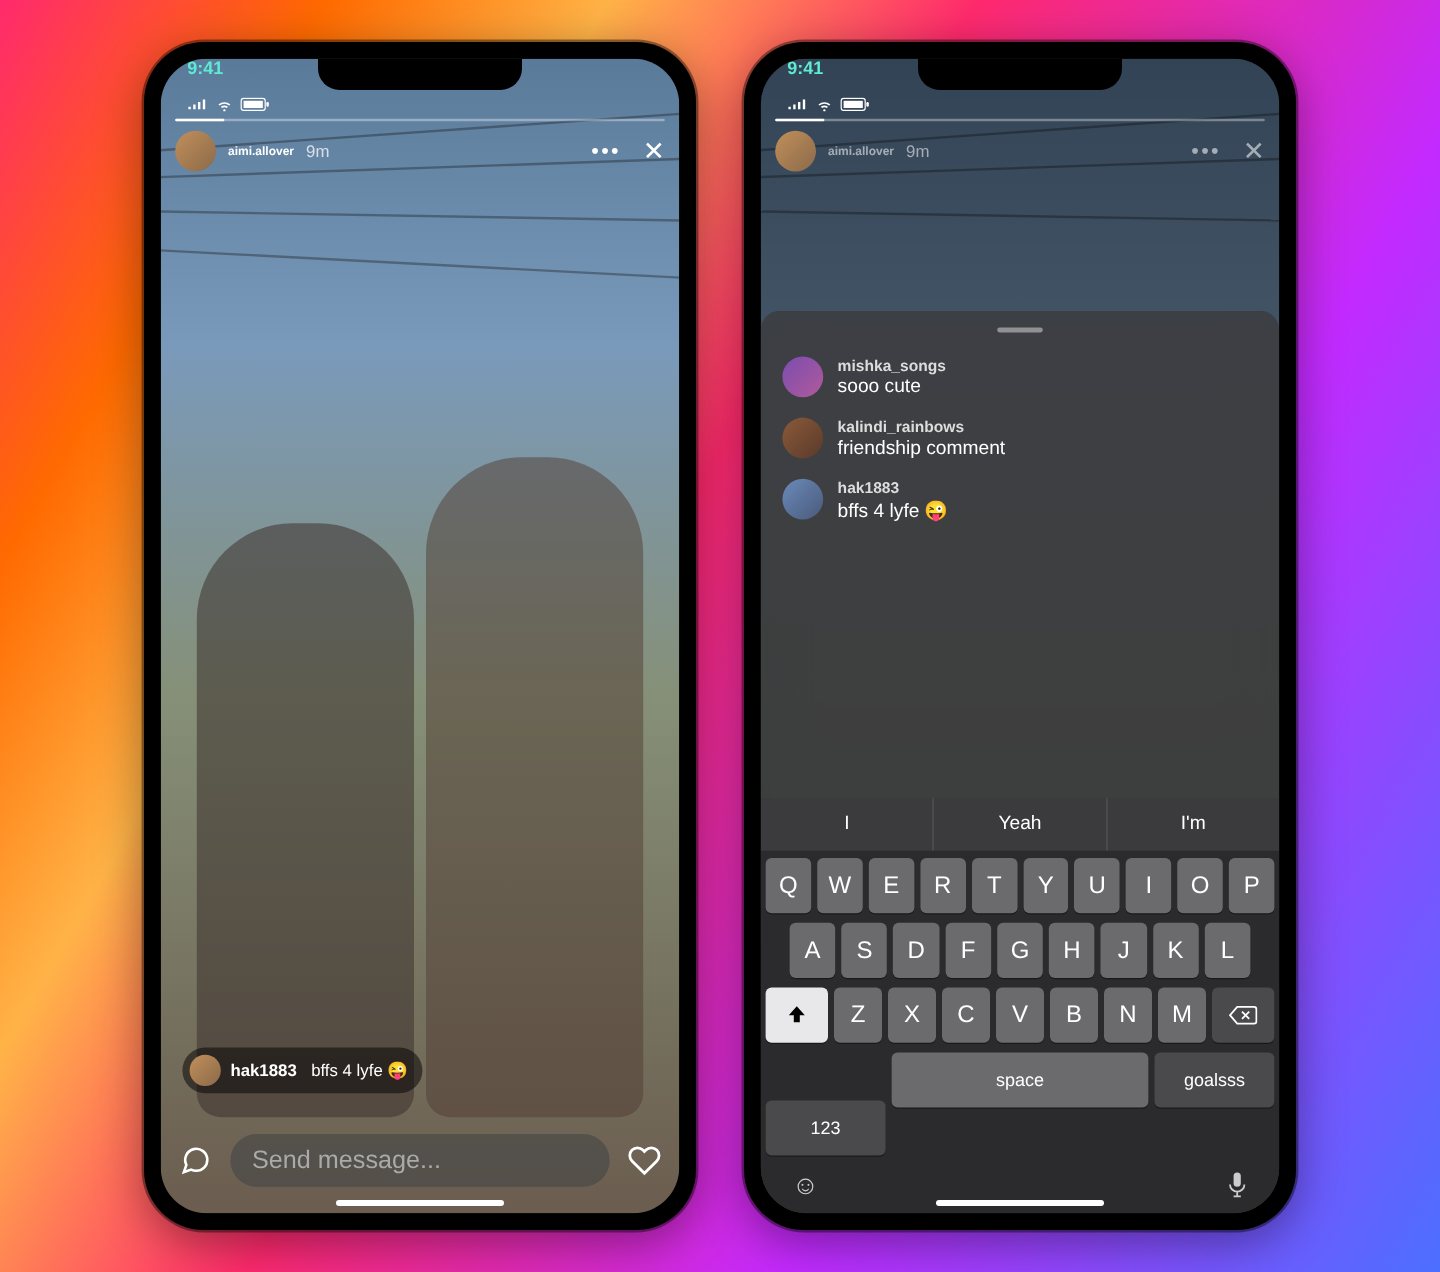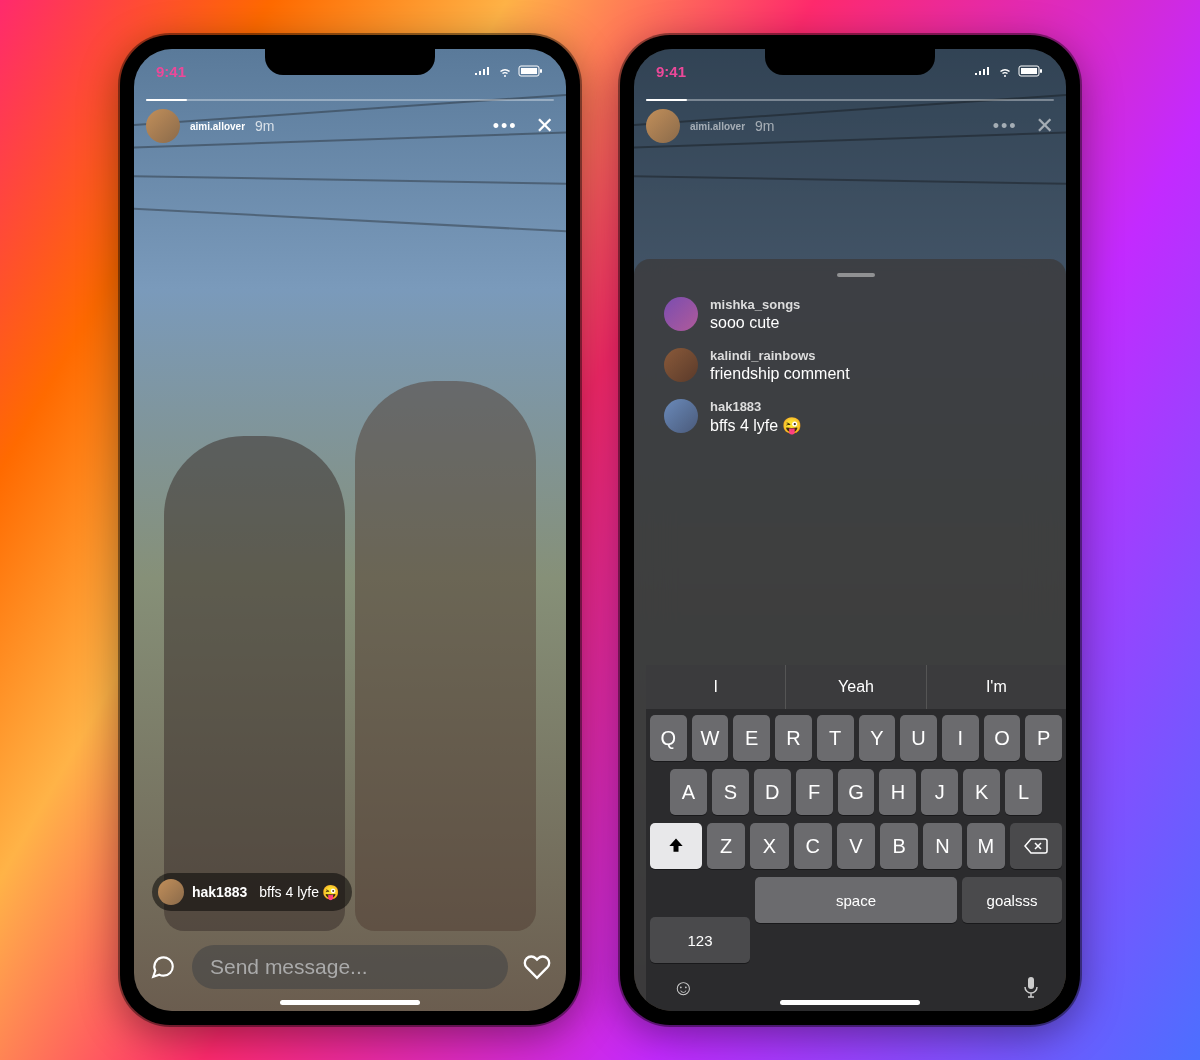--- a/index.html
+++ b/index.html
@@ -26,22 +26,22 @@
     position: relative;
     background: #1a1a1a;
   }
   .notch {
     position: absolute; top: 0; left: 50%; transform: translateX(-50%);
     width: 170px; height: 26px; background: #000;
     border-radius: 0 0 18px 18px; z-index: 50;
   }
   .statusbar {
     position: absolute; top: 0; left: 0; right: 0; height: 44px;
-    display: flex; justify-content: space-between; align-items: center;
-    padding: 0 22px; color: #ec4899; font-weight: 600; font-size: 15px; z-index: 40;
+    display: flex; justify-content: space-between; 
+    padding: 0 22px; color: #5eead4; font-weight: 600; font-size: 15px; z-index: 40; flex-direction: column;
   }
   .status-right { display: flex; gap: 5px; align-items: center; }
   .story-bg {
     position: absolute; inset: 0;
     background: linear-gradient(180deg, #5a7a9a 0%, #7a9abb 25%, #869078 55%, #6b5d4f 100%);
   }
   .story-bg.dimmed { filter: brightness(0.55); }
   .wires { position:absolute; top:40px; left:0; right:0; height:200px; opacity:0.5; }
   .wires div { position:absolute; width:120%; left:-10%; border-top:2px solid rgba(20,20,20,0.7); }
   .people-placeholder {
@@ -88,21 +88,21 @@
     position:absolute; bottom:6px; left:50%; transform:translateX(-50%);
     width:140px; height:5px; background:#fff; border-radius:3px; z-index:60;
   }
   
   .comment-sheet {
     position:absolute; top:210px; left:0; right:0; bottom:0;
     background: rgba(60,60,62,0.85);
     backdrop-filter: blur(20px);
     border-radius: 16px 16px 0 0;
     z-index:35; padding-top:14px;
-    display:flex; flex-direction:column;padding-left:12px;
+    display:flex; flex-direction:column;
   }
   .sheet-grabber { width:38px; height:4px; background:rgba(200,200,200,0.6); border-radius:2px; margin:0 auto 12px; }
   .comment-row { display:flex; gap:12px; padding:8px 18px; align-items:flex-start; color:#fff; }
   .comment-row .cavatar { width:34px; height:34px; border-radius:50%; background:linear-gradient(135deg,#7a4db0,#b05a9a); flex-shrink:0; }
   .comment-row:nth-child(3) .cavatar { background:linear-gradient(135deg,#8a5a3a,#5a3a2a); }
   .comment-row:nth-child(4) .cavatar { background:linear-gradient(135deg,#6a8aba,#4a5a7a); }
   .comment-content .cu { font-weight:600; font-size:13px; color:#ddd; }
   .comment-content .ct { font-size:16px; margin-top:2px; }
   .add-comment-row { display:flex; gap:12px; padding:14px 18px 10px; align-items:center; }
   .add-comment-row .me-avatar { width:34px; height:34px; border-radius:50%; background:linear-gradient(135deg,#9a7a5a,#6a5a4a); }

